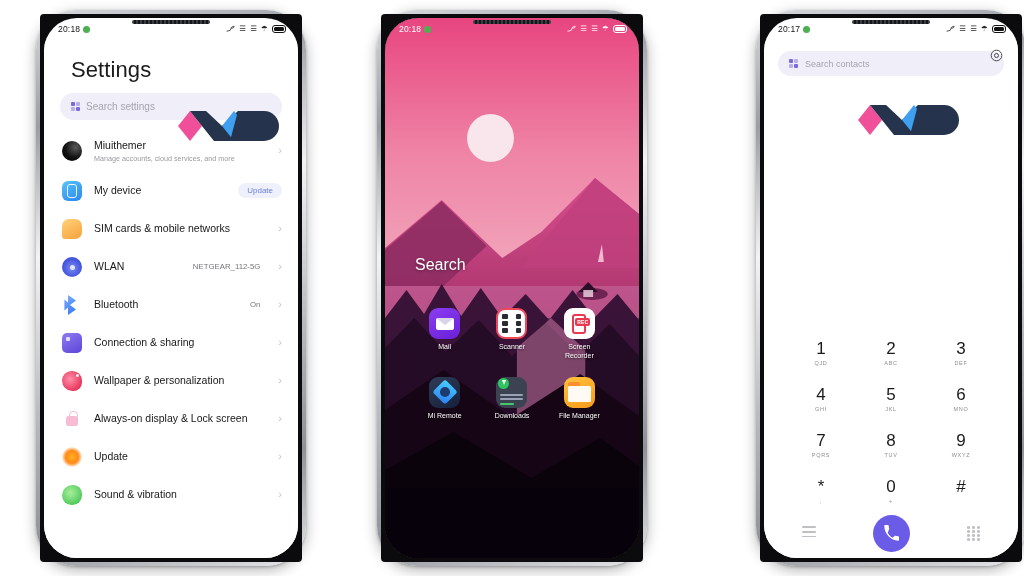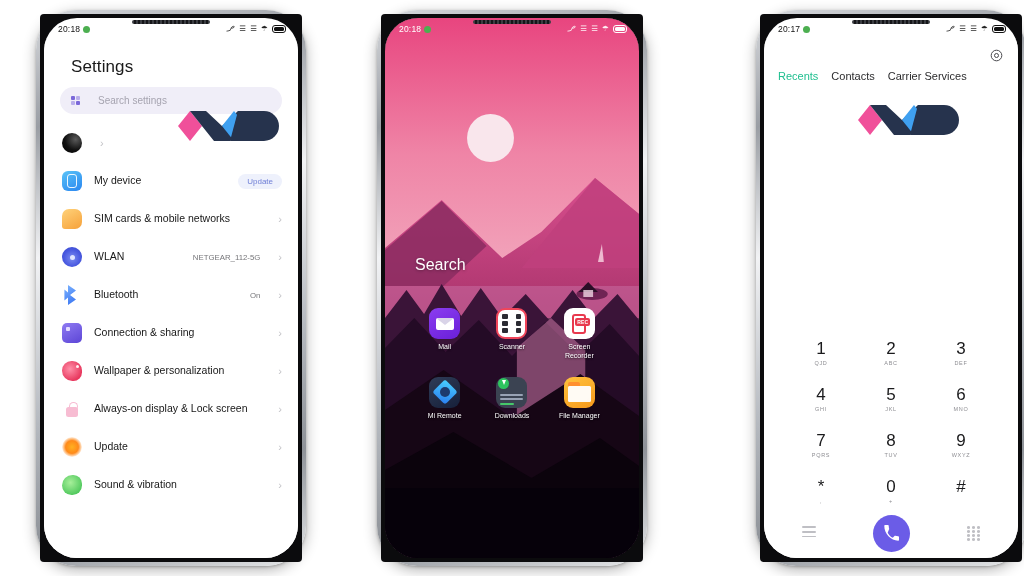--- a/index.html
+++ b/index.html
@@ -61,24 +61,24 @@
   .bat::after { content:""; position:absolute; inset:1.2px; border-radius:1.5px; background: currentColor; }
   .dark-sb { color: #111; }
   .light-sb { color: #fff; }
 
   
   .wm { position: absolute; z-index: 30; pointer-events: none; }
   .wm svg { display: block; }
 
   
   .settings-body { position: absolute; inset: 22px 0 0 0; background: #fff; padding: 0 14px; }
-  .s-title { font-size: 17px; font-weight: 400; color: #1a1a1a; margin: 17px 0 10px 13px; letter-spacing: .1px; }
+  .s-title { font-size: 22px; font-weight: 400; color: #1a1a1a; margin: 17px 0 10px 13px; letter-spacing: .1px; }
   .s-search {
     height: 27px; border-radius: 14px; background: #f0eef8;
-    display: flex; align-items: center; gap: 18px; padding: 0 11px; margin: 0 2px 10px 2px;
+    display: flex; align-items: center; gap: 6px; padding: 0 11px; margin: 0 2px 10px 2px;
   }
   .grid-ico { width: 9px; height: 9px; display: grid; grid-template-columns: 1fr 1fr; grid-gap: 1.2px; }
   .grid-ico i { display: block; border-radius: 1px; background: #7b68d9; }
   .grid-ico i:nth-child(2){ background:#b9aeea; }
   .grid-ico i:nth-child(3){ background:#b9aeea; }
   .s-search span { font-size: 10px; color: #a6a4b0; }
 
   .s-list { margin-top: 2px; }
   .s-row {
     display: flex; align-items: center; gap: 12px;
@@ -218,20 +218,24 @@
                 <i></i>
                 <i></i>
               </span>
             <span>Search settings</span>
           </div>
 
           <div class="s-list">
 
             <div class="s-row">
               <div class="s-ico ico-avatar"></div>
+              <div class="s-txt">
+                <div class="s-label">Miuithemer</div>
+                <div class="s-sub">Manage accounts, cloud services, and more</div>
+              </div>
               <span class="chev">›</span>
             </div>
 
             <div class="s-row">
               <div class="s-ico ico-device"></div>
               <div class="s-txt">
                 <div class="s-label">My device</div>
               </div>
               <span class="badge-update">Update</span>
             </div>
@@ -451,26 +455,30 @@
         </div>
 
         <div class="dialer">
           <div class="d-gear">
             <svg width="15" height="15" viewBox="0 0 24 24" fill="none" stroke="#4a4a4e" stroke-width="1.6">
               <circle cx="12" cy="12" r="8.5"></circle>
                 <circle cx="12" cy="12" r="3.2"></circle>
             </svg>
           </div>
 
-          <div class="d-tabs">
-            <span class="d-tab active">Recents</span>
-            <span class="d-tab">Contacts</span>
-            <span class="d-tab">Carrier Services</span>
-          </div>
-
+
+          <div class="d-search">
+            <span class="grid-ico">
+                <i></i>
+                <i></i>
+                <i></i>
+                <i></i>
+              </span>
+            <span>Search contacts</span>
+          </div>
 
 
           <div class="keypad">
             <div class="kp-grid">
               <div class="kp">
                 <span class="kp-num">1</span>
                 <span class="kp-sub">QJD</span>
               </div>
               <div class="kp">
                 <span class="kp-num">2</span>

